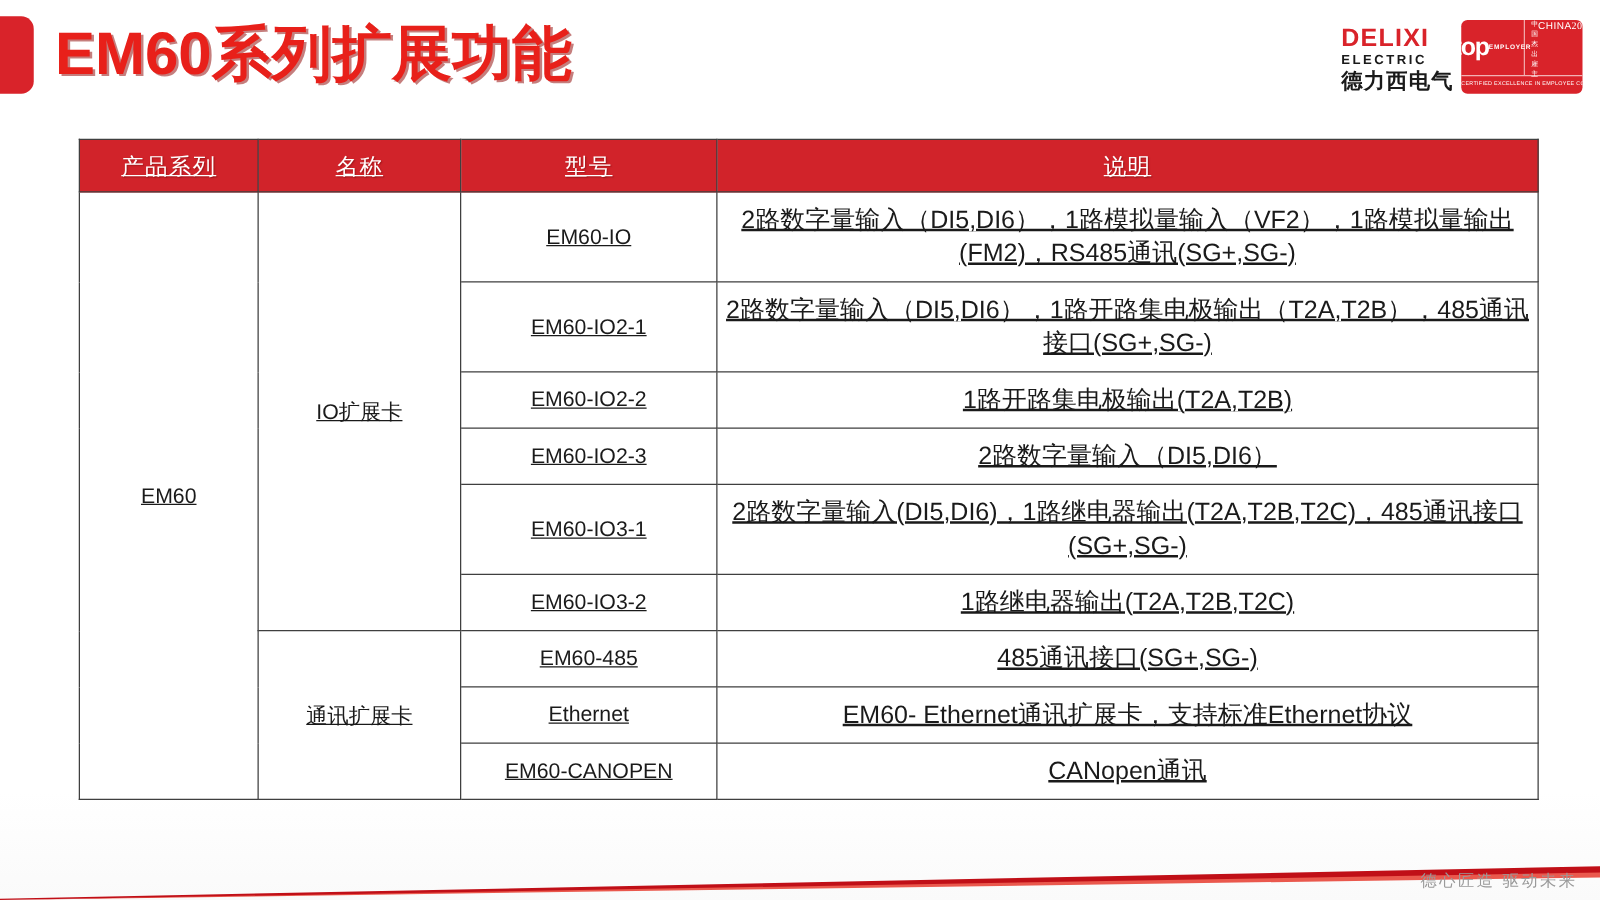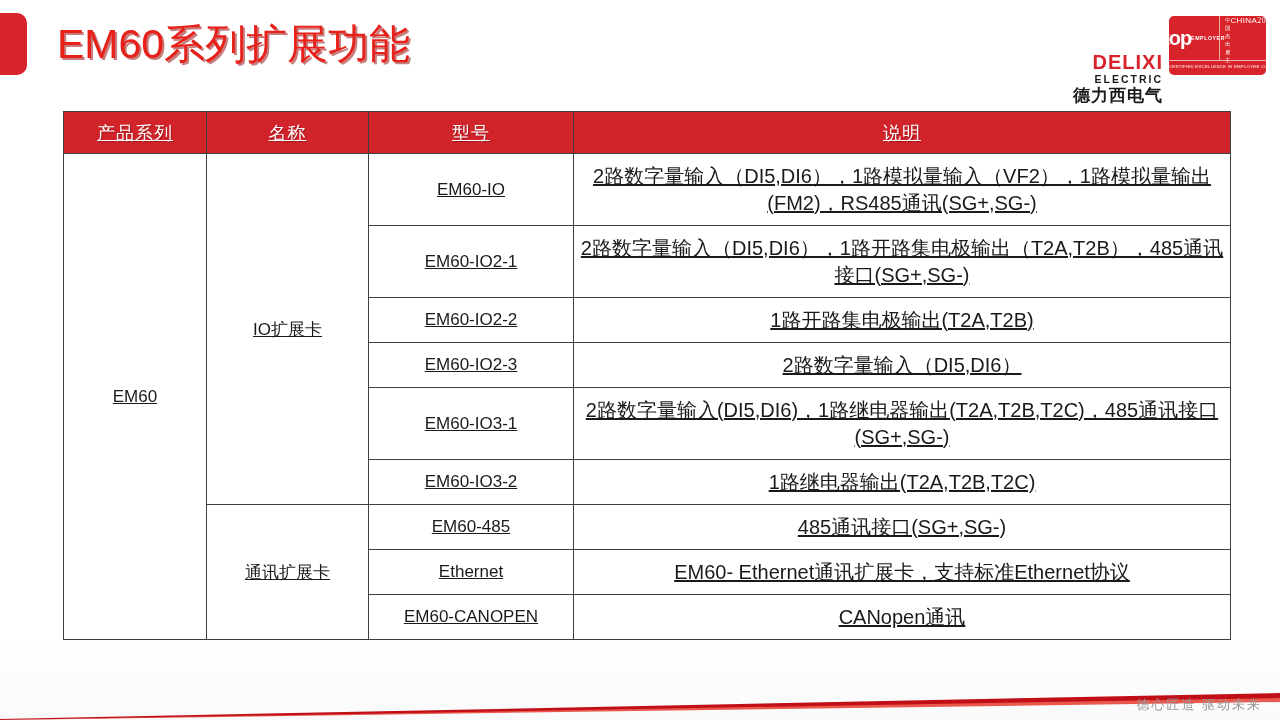--- a/index.html
+++ b/index.html
@@ -28,46 +28,45 @@
     position: absolute;
     left: -10px;
     top: 13px;
     width: 37px;
     height: 62px;
     background: #d9232a;
     border-radius: 0 10px 10px 0;
   }
   .page-title {
     position: absolute;
-    left: 57px;
+    left: 44px;
     top: 16px;
-    font-size: 41px;
-    font-weight: normal;
+    font-size: 48px;
+    font-weight: bold;
     color: #e8201a;
     letter-spacing: 0px;
     line-height: 56px;
     white-space: nowrap;
     text-shadow: 2px 2px 0 rgba(150, 20, 18, .55);
   }
 
   
   .brand {
     position: absolute;
     right: 14px;
     top: 16px;
     display: flex;
     align-items: flex-start;
     gap: 6px;
   }
   .delixi {
     display: flex;
     flex-direction: column;
-    align-items: flex-end;
+    align-items: flex-start;
     padding-top: 5px;
-    margin-top: 31px;
   }
   .delixi-word {
     font-size: 20px;
     font-weight: bold;
     color: #d9232a;
     letter-spacing: 1px;
     line-height: 21px;
     font-family: "Liberation Sans", sans-serif;
   }
   .delixi-electric {

